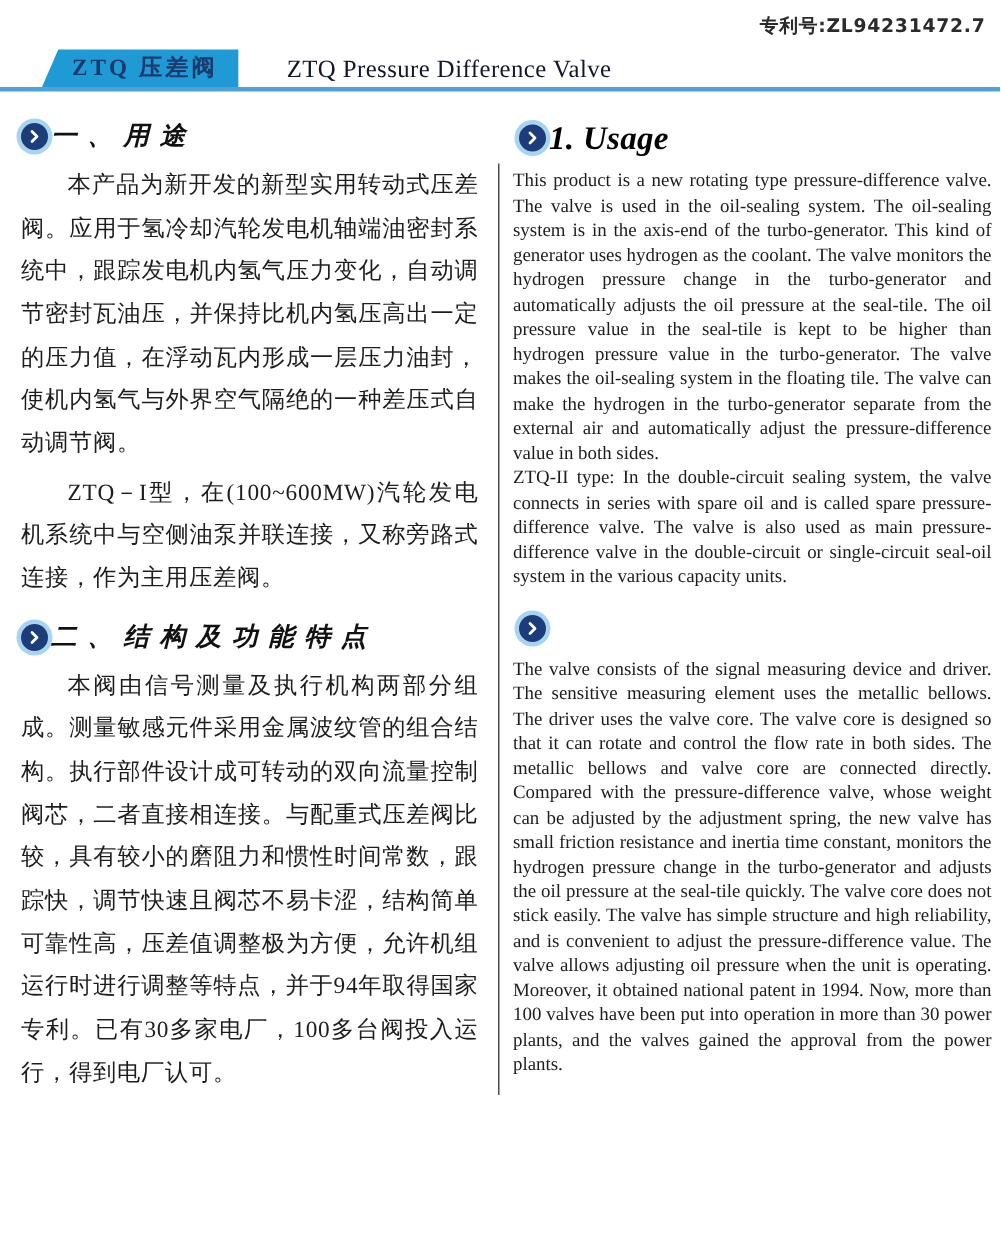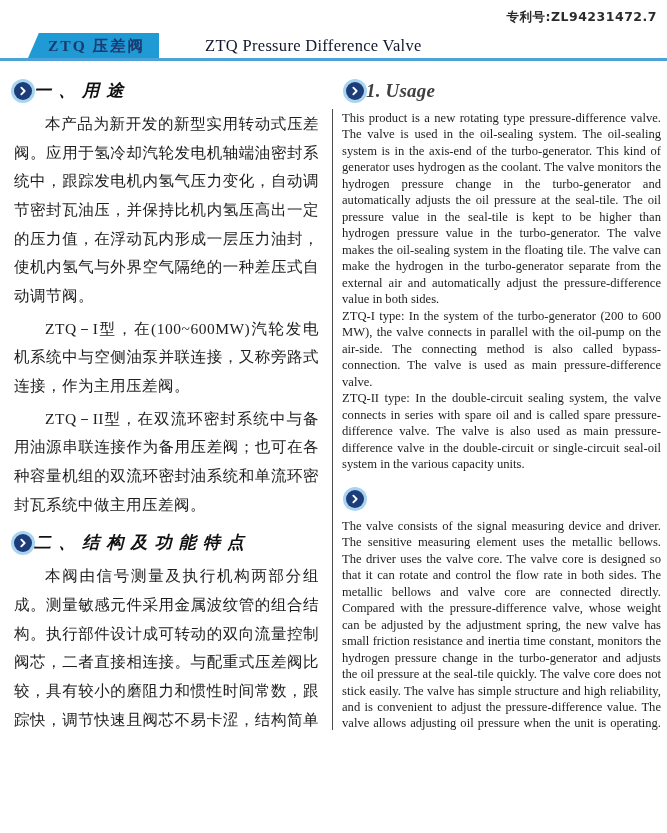--- a/index.html
+++ b/index.html
@@ -42,21 +42,21 @@
     clip-path:polygon(11px 0,100% 0,100% 100%,0 100%);
     padding:3px 14px 3px 20px;
     font-family:"Liberation Serif","DejaVu Serif",serif;
     font-weight:bold;
     font-size:15.5px;
     color:var(--tab_text_navy);
     letter-spacing:2px;
     line-height:1.25;
   }
   .title-en{
-    margin-left:46px;
+    margin-left:32px;
     font-size:16.5px;
     color:#12182c;
     padding-bottom:2px;
     letter-spacing:0.3px;
   }
   .columns{
     display:flex;
     padding:0 6px 0 10px;
     margin-top:18px;
   }
@@ -85,25 +85,25 @@
   }
   h2{margin:0;line-height:1.2;}
   .cn-head{
     font-size:17px;
     font-weight:bold;
     font-style:italic;
     letter-spacing:0.42em;
     color:#111111;
   }
   .en-head{
-    font-size:19px;
+    font-size:22px;
     font-weight:bold;
     font-style:italic;
     letter-spacing:0.2px;
-    color:#404040;
+    color:#000000;
   }
   .col.cn p{
     margin:4px;
     font-size:15.5px;
     line-height:1.85;
     text-align:justify;
     text-indent:2em;
     letter-spacing:0.5px;
   }
   .col.en p{
@@ -136,21 +136,20 @@
         <div class="sec-head">
           <span class="sec-icon">
             <svg width="10" height="10" viewBox="0 0 24 24" aria-hidden="true">
               <path d="M8 4l8 8-8 8" stroke="#ffffff" stroke-width="4.5" fill="none" stroke-linecap="round" stroke-linejoin="round"></path>
             </svg>
           </span>
           <h2 class="cn-head">一、用途</h2>
         </div>
         <p>本产品为新开发的新型实用转动式压差阀。应用于氢冷却汽轮发电机轴端油密封系统中，跟踪发电机内氢气压力变化，自动调节密封瓦油压，并保持比机内氢压高出一定的压力值，在浮动瓦内形成一层压力油封，使机内氢气与外界空气隔绝的一种差压式自动调节阀。</p>
         <p>ZTQ－I型，在(100~600MW)汽轮发电机系统中与空侧油泵并联连接，又称旁路式连接，作为主用压差阀。</p>
-        <p>ZTQ－II型，在双流环密封系统中与备用油源串联连接作为备用压差阀；也可在各种容量机组的双流环密封油系统和单流环密封瓦系统中做主用压差阀。</p>
       </div>
 
       <div class="section second">
         <div class="sec-head">
           <span class="sec-icon">
             <svg width="10" height="10" viewBox="0 0 24 24" aria-hidden="true">
               <path d="M8 4l8 8-8 8" stroke="#ffffff" stroke-width="4.5" fill="none" stroke-linecap="round" stroke-linejoin="round"></path>
             </svg>
           </span>
           <h2 class="cn-head">二、结构及功能特点</h2>
@@ -165,21 +164,20 @@
       <div class="section">
         <div class="sec-head">
           <span class="sec-icon">
             <svg width="10" height="10" viewBox="0 0 24 24" aria-hidden="true">
               <path d="M8 4l8 8-8 8" stroke="#ffffff" stroke-width="4.5" fill="none" stroke-linecap="round" stroke-linejoin="round"></path>
             </svg>
           </span>
           <h2 class="en-head">1. Usage</h2>
         </div>
         <p>This product is a new rotating type pressure-difference valve. The valve is used in the oil-sealing system. The oil-sealing system is in the axis-end of the turbo-generator. This kind of generator uses hydrogen as the coolant. The valve monitors the hydrogen pressure change in the turbo-generator and automatically adjusts the oil pressure at the seal-tile. The oil pressure value in the seal-tile is kept to be higher than hydrogen pressure value in the turbo-generator. The valve makes the oil-sealing system in the floating tile. The valve can make the hydrogen in the turbo-generator separate from the external air and automatically adjust the pressure-difference value in both sides.</p>
-        <p>ZTQ-I type: In the system of the turbo-generator (200 to 600 MW), the valve connects in parallel with the oil-pump on the air-side. The connecting method is also called bypass-connection. The valve is used as main pressure-difference valve.</p>
         <p>ZTQ-II type: In the double-circuit sealing system, the valve connects in series with spare oil and is called spare pressure-difference valve. The valve is also used as main pressure-difference valve in the double-circuit or single-circuit seal-oil system in the various capacity units.</p>
       </div>
 
       <div class="section second">
         <div class="sec-head">
           <span class="sec-icon">
             <svg width="10" height="10" viewBox="0 0 24 24" aria-hidden="true">
               <path d="M8 4l8 8-8 8" stroke="#ffffff" stroke-width="4.5" fill="none" stroke-linecap="round" stroke-linejoin="round"></path>
             </svg>
           </span>

